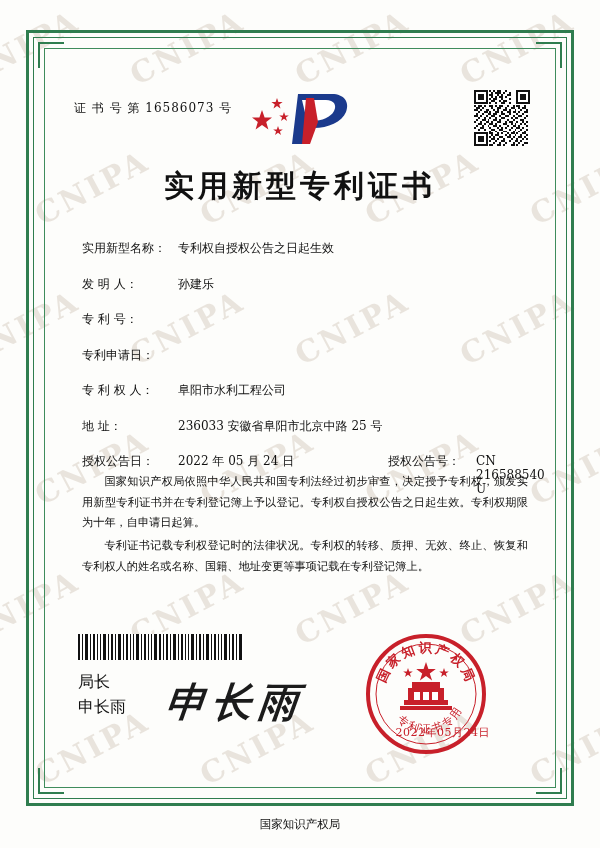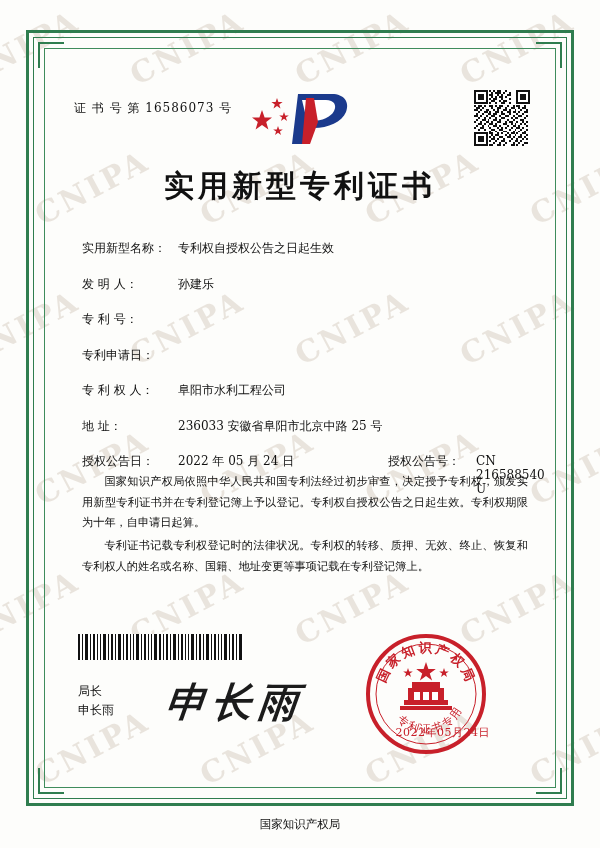--- a/index.html
+++ b/index.html
@@ -141,21 +141,21 @@
   
   .barcode {
     position: absolute;
     left: 16px; bottom: 118px;
     width: 168px; height: 26px;
   }
   .signature-block {
     position: absolute;
     left: 18px; bottom: 58px;
     font-family: "DejaVu Serif", "Liberation Serif", serif;
-    font-size: 12px;
+    font-size: 16px;
     line-height: 1.6;
     color: #111;
   }
   .handwriting {
     position: absolute;
     left: 106px; bottom: 48px;
     font-family: "DejaVu Serif", "Liberation Serif", serif;
     font-style: italic;
     font-weight: 700;
     font-size: 40px;

